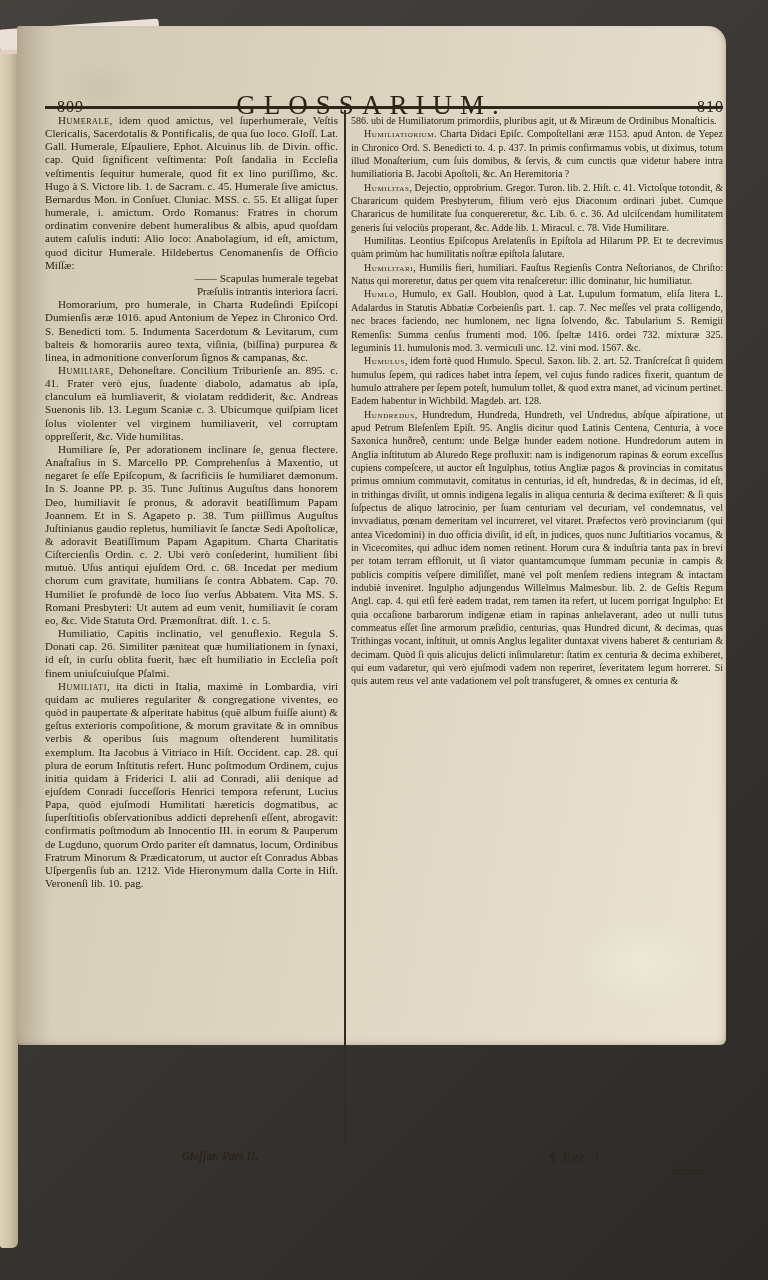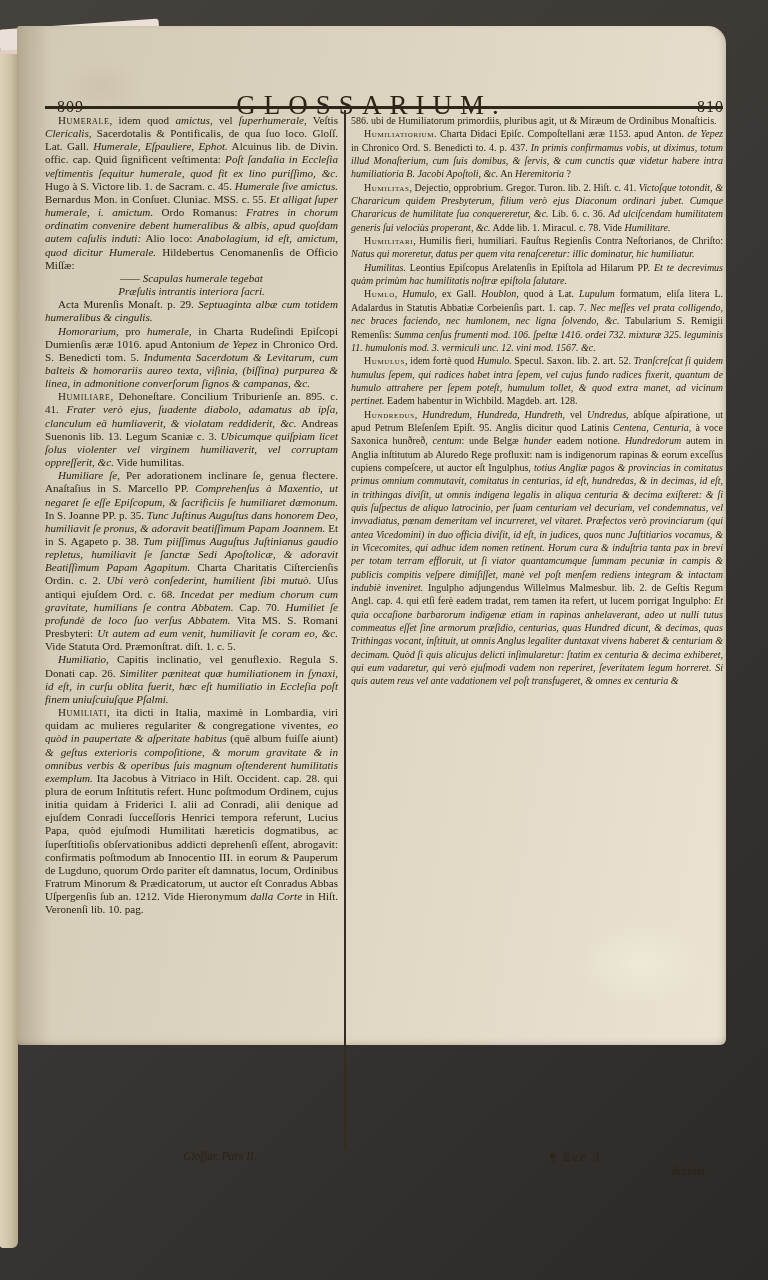--- a/index.html
+++ b/index.html
@@ -46,27 +46,27 @@
     box-shadow:0 -5px 0 -2px rgba(46,39,28,.25);}
   #col-rule{position:absolute;left:327px;top:84px;width:2px;height:1038px;background:#352c1f;}
   .col{
     position:absolute;top:88px;height:1032px;overflow:hidden;
     text-align:justify;color:#2a2316;
   }
   #col-left{left:28px;width:293px;font-size:11.1px;line-height:13.15px;}
   #col-right{left:334px;width:372px;font-size:10px;line-height:13.35px;}
   .para{margin:0;text-indent:13px;}
   .para.cont{text-indent:0;}
-  .para.verse{text-indent:0;text-align:center;font-style:italic;}
+  .para.verse{text-indent:0;text-align:right;}
   .para.verse .vline{display:block;}
   .r{font-style:normal;}
-  .i{font-style:italic;}
+  .i{}
   .sc{font-variant:small-caps;letter-spacing:.6px;}
   #footer-row{position:absolute;left:28px;top:1124px;width:678px;height:16px;font-size:11.5px;}
-  #left-signature{position:absolute;left:60px;width:230px;text-align:center;font-style:italic;}
+  #left-signature{position:absolute;left:60px;width:230px;text-align:center;font-style:italic;font-weight:bold;}
   #gathering-mark{position:absolute;left:306px;width:250px;text-align:right;font-size:12.5px;letter-spacing:2px;}
   #catchword{position:absolute;right:18px;font-style:italic;margin-top:15px;}
 </style>
 </head>
 <body>
 
 <div class="scrap" id="scrap1"></div>
 <div class="scrap" id="scrap2"></div>
 <div id="fore-edge"></div>
 
@@ -80,33 +80,32 @@
 
   <div id="head-rule"></div>
   <div id="col-rule"></div>
 
   <div id="col-left" class="col">
       <p class="para entry"><span class="sc">Humerale</span><span class="r">, idem quod </span><span class="i">amictus</span><span class="r">, vel </span><span class="i">ſuperhumerale</span><span class="r">, Veſtis </span><span class="i">Clericalis</span><span class="r">, Sacerdotalis &amp; Pontificalis, de qua ſuo loco. Gloſſ. Lat. Gall. </span><span class="i">Humerale, Eſpauliere, Ephot.</span><span class="r"> Alcuinus lib. de Divin. offic. cap. Quid ſignificent veſtimenta: </span><span class="i">Poſt ſandalia in Eccleſia veſtimentis ſequitur humerale, quod fit ex lino puriſſimo, &amp;c.</span><span class="r"> Hugo à S. Victore lib. 1. de Sacram. c. 45. </span><span class="i">Humerale ſive amictus.</span><span class="r"> Bernardus Mon. in Conſuet. Cluniac. MSS. c. 55. </span><span class="i">Et alligat ſuper humerale, i. amictum.</span><span class="r"> Ordo Romanus: </span><span class="i">Fratres in chorum ordinatim convenire debent humeralibus &amp; albis, apud quoſdam autem caſulis induti:</span><span class="r"> Alio loco: </span><span class="i">Anabolagium, id eſt, amictum, quod dicitur Humerale.</span><span class="r"> Hildebertus Cenomanenſis de Officio Miſſæ:</span></p>
       <p class="para verse">
         <span class="vline">—— Scapulas humerale tegebat</span>
         <span class="vline">Præſulis intrantis interiora ſacri.</span>
       </p>
-      <p class="para entry"><span class="r">Acta Murenſis Monaſt. p. 29. </span><span class="i">Septuaginta albæ cum totidem humeralibus &amp; cingulis.</span></p>
       <p class="para entry"><span class="i">Homorarium</span><span class="r">, pro </span><span class="i">humerale</span><span class="r">, in Charta Rudeſindi Epiſcopi Dumienſis æræ 1016. apud Antonium </span><span class="i">de Yepez</span><span class="r"> in Chronico Ord. S. Benedicti tom. 5. </span><span class="i">Indumenta Sacerdotum &amp; Levitarum, cum balteis &amp; homorariis aureo texta, viſinia, (biſſina) purpurea &amp; linea, in admonitione converſorum ſignos &amp; campanas, &amp;c.</span></p>
       <p class="para entry"><span class="sc">Humiliare</span><span class="r">, Dehoneſtare. Concilium Triburienſe an. 895. c. 41. </span><span class="i">Frater verò ejus, ſuadente diabolo, adamatus ab ipſa, clanculum eā humliaverit, &amp; violatam reddiderit, &amp;c.</span><span class="r"> Andreas Suenonis lib. 13. Legum Scaniæ c. 3. </span><span class="i">Ubicumque quiſpiam licet ſolus violenter vel virginem humiliaverit, vel corruptam oppreſſerit, &amp;c.</span><span class="r"> Vide humilitas.</span></p>
       <p class="para entry"><span class="i">Humiliare ſe</span><span class="r">, Per adorationem inclinare ſe, genua flectere. Anaſtaſius in S. Marcello PP. </span><span class="i">Comprehenſus à Maxentio, ut negaret ſe eſſe Epiſcopum, &amp; ſacrificiis ſe humiliaret dæmonum.</span><span class="r"> In S. Joanne PP. p. 35. </span><span class="i">Tunc Juſtinus Auguſtus dans honorem Deo, humiliavit ſe pronus, &amp; adoravit beatiſſimum Papam Joannem.</span><span class="r"> Et in S. Agapeto p. 38. </span><span class="i">Tum piiſſimus Auguſtus Juſtinianus gaudio repletus, humiliavit ſe ſanctæ Sedi Apoſtolicæ, &amp; adoravit Beatiſſimum Papam Agapitum.</span><span class="r"> Charta Charitatis Ciſtercienſis Ordin. c. 2. </span><span class="i">Ubi verò conſederint, humilient ſibi mutuò.</span><span class="r"> Uſus antiqui ejuſdem Ord. c. 68. </span><span class="i">Incedat per medium chorum cum gravitate, humilians ſe contra Abbatem.</span><span class="r"> Cap. 70. </span><span class="i">Humiliet ſe profundè de loco ſuo verſus Abbatem.</span><span class="r"> Vita MS. S. Romani Presbyteri: </span><span class="i">Ut autem ad eum venit, humiliavit ſe coram eo, &amp;c.</span><span class="r"> Vide Statuta Ord. Præmonſtrat. diſt. 1. c. 5.</span></p>
       <p class="para entry"><span class="i">Humiliatio</span><span class="r">, Capitis inclinatio, vel genuflexio. Regula S. Donati cap. 26. </span><span class="i">Similiter pæniteat quæ humiliationem in ſynaxi, id eſt, in curſu oblita fuerit, hæc eſt humiliatio in Eccleſia poſt finem uniuſcuiuſque Pſalmi.</span></p>
       <p class="para entry"><span class="sc">Humiliati</span><span class="r">, ita dicti in Italia, maximè in Lombardia, viri quidam ac mulieres regulariter &amp; congregatione viventes, </span><span class="i">eo quòd in paupertate &amp; aſperitate habitus</span><span class="r"> (quē album fuiſſe aiunt) </span><span class="i">&amp; geſtus exterioris compoſitione, &amp; morum gravitate &amp; in omnibus verbis &amp; operibus ſuis magnum oſtenderent humilitatis exemplum.</span><span class="r"> Ita Jacobus à Vitriaco in Hiſt. Occident. cap. 28. qui plura de eorum Inſtitutis refert. Hunc poſtmodum Ordinem, cujus initia quidam à Friderici I. alii ad Conradi, alii denique ad ejuſdem Conradi ſucceſſoris Henrici tempora referunt, Lucius Papa, quòd ejuſmodi Humilitati hæreticis dogmatibus, ac ſuperſtitioſis obſervationibus addicti deprehenſi eſſent, abrogavit: confirmatis poſtmodum ab Innocentio III. in eorum &amp; Pauperum de Lugduno, quorum Ordo pariter eſt damnatus, locum, Ordinibus Fratrum Minorum &amp; Prædicatorum, ut auctor eſt Conradus Abbas Uſpergenſis ſub an. 1212. Vide Hieronymum </span><span class="i">dalla Corte</span><span class="r"> in Hiſt. Veronenſi lib. 10. pag.</span></p>
     </div>
   <div id="col-right" class="col">
       <p class="para cont"><span class="r">586. ubi de Humiliatorum primordiis, pluribus agit, ut &amp; Miræum de Ordinibus Monaſticis.</span></p>
       <p class="para entry"><span class="sc">Humiliatiorium</span><span class="r">. Charta Didaci Epiſc. Compoſtellani æræ 1153. apud Anton. </span><span class="i">de Yepez</span><span class="r"> in Chronico Ord. S. Benedicti to. 4. p. 437. </span><span class="i">In primis confirmamus vobis, ut diximus, totum illud Monaſterium, cum ſuis domibus, &amp; ſervis, &amp; cum cunctis quæ videtur habere intra humiliatioria B. Jacobi Apoſtoli, &amp;c.</span><span class="r"> An </span><span class="i">Heremitoria</span><span class="r"> ?</span></p>
       <p class="para entry"><span class="sc">Humilitas</span><span class="r">, Dejectio, opprobrium. Gregor. Turon. lib. 2. Hiſt. c. 41. </span><span class="i">Victoſque totondit, &amp; Chararicum quidem Presbyterum, filium verò ejus Diaconum ordinari jubet. Cumque Chararicus de humilitate ſua conquereretur, &amp;c.</span><span class="r"> Lib. 6. c. 36. </span><span class="i">Ad ulciſcendam humilitatem generis ſui velociùs properant, &amp;c.</span><span class="r"> Adde lib. 1. Miracul. c. 78. Vide </span><span class="i">Humilitare.</span></p>
+      <p class="para entry"><span class="i">Humilitas.</span><span class="r"> Leontius Epiſcopus Arelatenſis in Epiſtola ad Hilarum PP. </span><span class="i">Et te decrevimus quàm primùm hac humilitatis noſtræ epiſtola ſalutare.</span></p>
       <p class="para entry"><span class="sc">Humilitari</span><span class="r">, Humilis fieri, humiliari. Fauſtus Regienſis Contra Neſtorianos, de Chriſto: </span><span class="i">Natus qui moreretur, datus per quem vita renaſceretur: illic dominatur, hic humiliatur.</span></p>
-      <p class="para entry"><span class="i">Humilitas.</span><span class="r"> Leontius Epiſcopus Arelatenſis in Epiſtola ad Hilarum PP. </span><span class="i">Et te decrevimus quàm primùm hac humilitatis noſtræ epiſtola ſalutare.</span></p>
       <p class="para entry"><span class="sc">Humlo</span><span class="r">, </span><span class="i">Humulo</span><span class="r">, ex Gall. </span><span class="i">Houblon</span><span class="r">, quod à Lat. </span><span class="i">Lupulum</span><span class="r"> formatum, eliſa litera L. Adalardus in Statutis Abbatiæ Corbeienſis part. 1. cap. 7. </span><span class="i">Nec meſſes vel prata colligendo, nec braces faciendo, nec humlonem, nec ligna ſolvendo, &amp;c.</span><span class="r"> Tabularium S. Remigii Remenſis: </span><span class="i">Summa cenſus frumenti mod. 106. ſpeltæ 1416. ordei 732. mixturæ 325. leguminis 11. humulonis mod. 3. vermiculi unc. 12. vini mod. 1567. &amp;c.</span></p>
       <p class="para entry"><span class="sc">Humulus</span><span class="r">, idem fortè quod </span><span class="i">Humulo.</span><span class="r"> Specul. Saxon. lib. 2. art. 52. </span><span class="i">Tranſcreſcat ſi quidem humulus ſepem, qui radices habet intra ſepem, vel cujus fundo radices fixerit, quantum de humulo attrahere per ſepem poteſt, humulum tollet, &amp; quod extra manet, ad vicinum pertinet.</span><span class="r"> Eadem habentur in Wichbild. Magdeb. art. 128.</span></p>
       <p class="para entry"><span class="sc">Hundredus</span><span class="r">, </span><span class="i">Hundredum, Hundreda, Hundreth</span><span class="r">, vel </span><span class="i">Undredus</span><span class="r">, abſque aſpiratione, ut apud Petrum Bleſenſem Epiſt. 95. Anglis dicitur quod Latinis </span><span class="i">Centena, Centuria</span><span class="r">, à voce Saxonica hunðreð, </span><span class="i">centum</span><span class="r">: unde Belgæ </span><span class="i">hunder</span><span class="r"> eadem notione. </span><span class="i">Hundredorum</span><span class="r"> autem in Anglia inſtitutum ab Aluredo Rege profluxit: nam is indigenorum rapinas &amp; eorum exceſſus cupiens compeſcere, ut auctor eſt Ingulphus, </span><span class="i">totius Angliæ pagos &amp; provincias in comitatus primus omnium commutavit, comitatus in centurias, id eſt, hundredas, &amp; in decimas, id eſt, in trithingas diviſit, ut omnis indigena legalis in aliqua centuria &amp; decima exiſteret: &amp; ſi quis ſuſpectus de aliquo latrocinio, per ſuam centuriam vel decuriam, vel condemnatus, vel invvadiatus, pœnam demeritam vel incurreret, vel vitaret. Præfectos verò provinciarum (qui antea Vicedomini) in duo officia diviſit, id eſt, in judices, quos nunc Juſtitiarios vocamus, &amp; in Vicecomites, qui adhuc idem nomen retinent. Horum cura &amp; induſtria tanta pax in brevi per totam terram effloruit, ut ſi viator quantamcumque ſummam pecuniæ in campis &amp; publicis compitis veſpere dimiſiſſet, manè vel poſt menſem rediens integram &amp; intactam indubiè inveniret.</span><span class="r"> Ingulpho adjungendus Willelmus Malmesbur. lib. 2. de Geſtis Regum Angl. cap. 4. qui etſi ferè eadem tradat, rem tamen ita refert, ut lucem porrigat Ingulpho: </span><span class="i">Et quia occaſione barbarorum indigenæ etiam in rapinas anhelaverant, adeo ut nulli tutus commeatus eſſet ſine armorum præſidio, centurias, quas Hundred dicunt, &amp; decimas, quas Trithingas vocant, inſtituit, ut omnis Anglus legaliter duntaxat vivens haberet &amp; centuriam &amp; decimam. Quòd ſi quis alicujus delicti inſimularetur: ſtatim ex centuria &amp; decima exhiberet, qui eum vadaretur, qui verò ejuſmodi vadem non reperiret, ſeveritatem legum horreret. Si quis autem reus vel ante vadationem vel poſt transfugeret, &amp; omnes ex centuria &amp;</span></p>
     </div>
 
   <div id="footer-row" class="ink">
     <span id="left-signature">Gloſſar. Pars II.</span>
     <span id="gathering-mark">¶ Eee 3</span>
     <span id="catchword">decima</span>
   </div>

